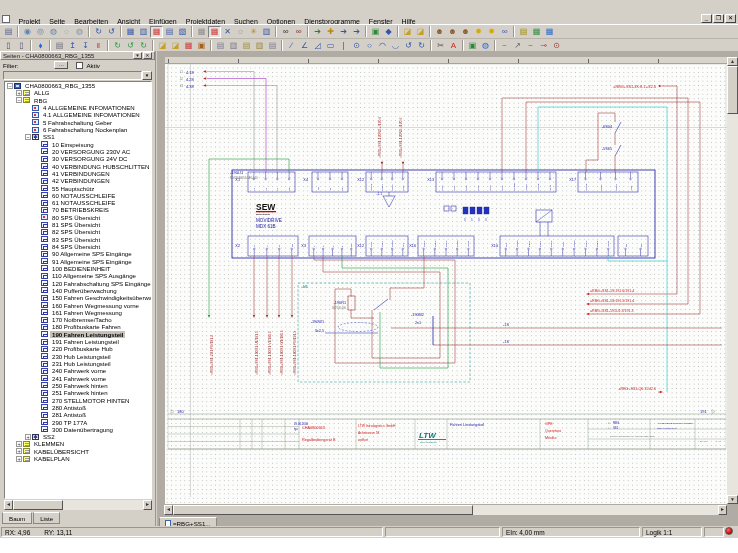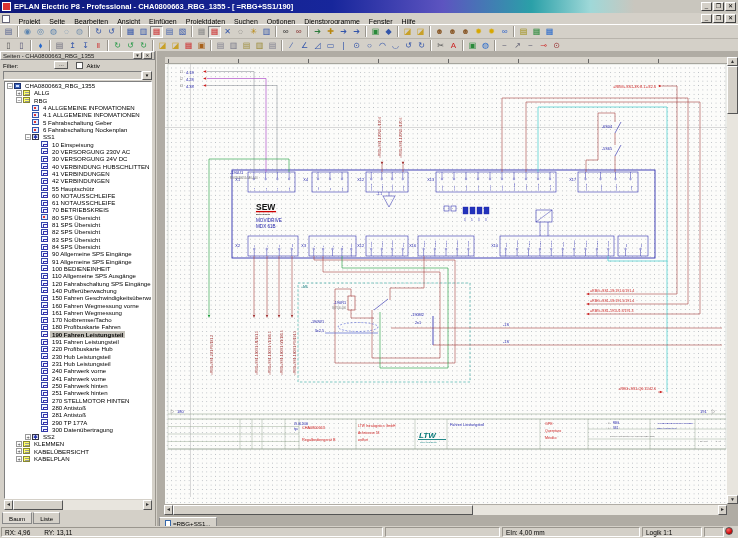--- a/index.html
+++ b/index.html
@@ -68,29 +68,20 @@
   .dtab { display:flex; align-items:center; gap:2px; padding:1px 5px; border:1px solid #888; border-top:1px solid #fff; background:#d4d0c8; height:12px; }
   .dtab .pageicon { width:6px; height:7px; background:#fff; border:1px solid #36a; }
   #statusbar { position:absolute; left:0; top:526px; width:738px; height:12px; background:#d4d0c8; display:flex; font-size:6.5px; color:#000; }
   .scell { border:1px solid; border-color:#9a968e #fff #fff #9a968e; margin:1px; padding:0 3px; display:flex; align-items:center; gap:14px; white-space:nowrap; }
   #status-dot { width:8px; height:8px; border-radius:50%; background:radial-gradient(circle at 35% 30%, #f66, #c00 70%); border:1px solid #555; margin-top:1px; }
 </style>
 </head>
 <body>
 
 <div id="app">
-  <div id="titlebar">
-    <div class="ticon"></div>
-    <div class="ttext">EPLAN Electric P8 - Professional - CHA0800663_RBG_1355 - [ =RBG+SS1/190]</div>
-    <div class="winbtns">
-      <div class="wbtn">_</div>
-      <div class="wbtn">❐</div>
-      <div class="wbtn">✕</div>
-    </div>
-  </div>
   <div id="menubar">
     <div class="micon"></div>
     <span id="menu-items"><span class="mitem">Projekt</span><span class="mitem">Seite</span><span class="mitem">Bearbeiten</span><span class="mitem">Ansicht</span><span class="mitem">Einfügen</span><span class="mitem">Projektdaten</span><span class="mitem">Suchen</span><span class="mitem">Optionen</span><span class="mitem">Dienstprogramme</span><span class="mitem">Fenster</span><span class="mitem">Hilfe</span></span>
     <div class="winbtns">
       <div class="wbtn">_</div>
       <div class="wbtn">❐</div>
       <div class="wbtn">✕</div>
     </div>
   </div>
   <div id="toolbar1" class="toolbar">

